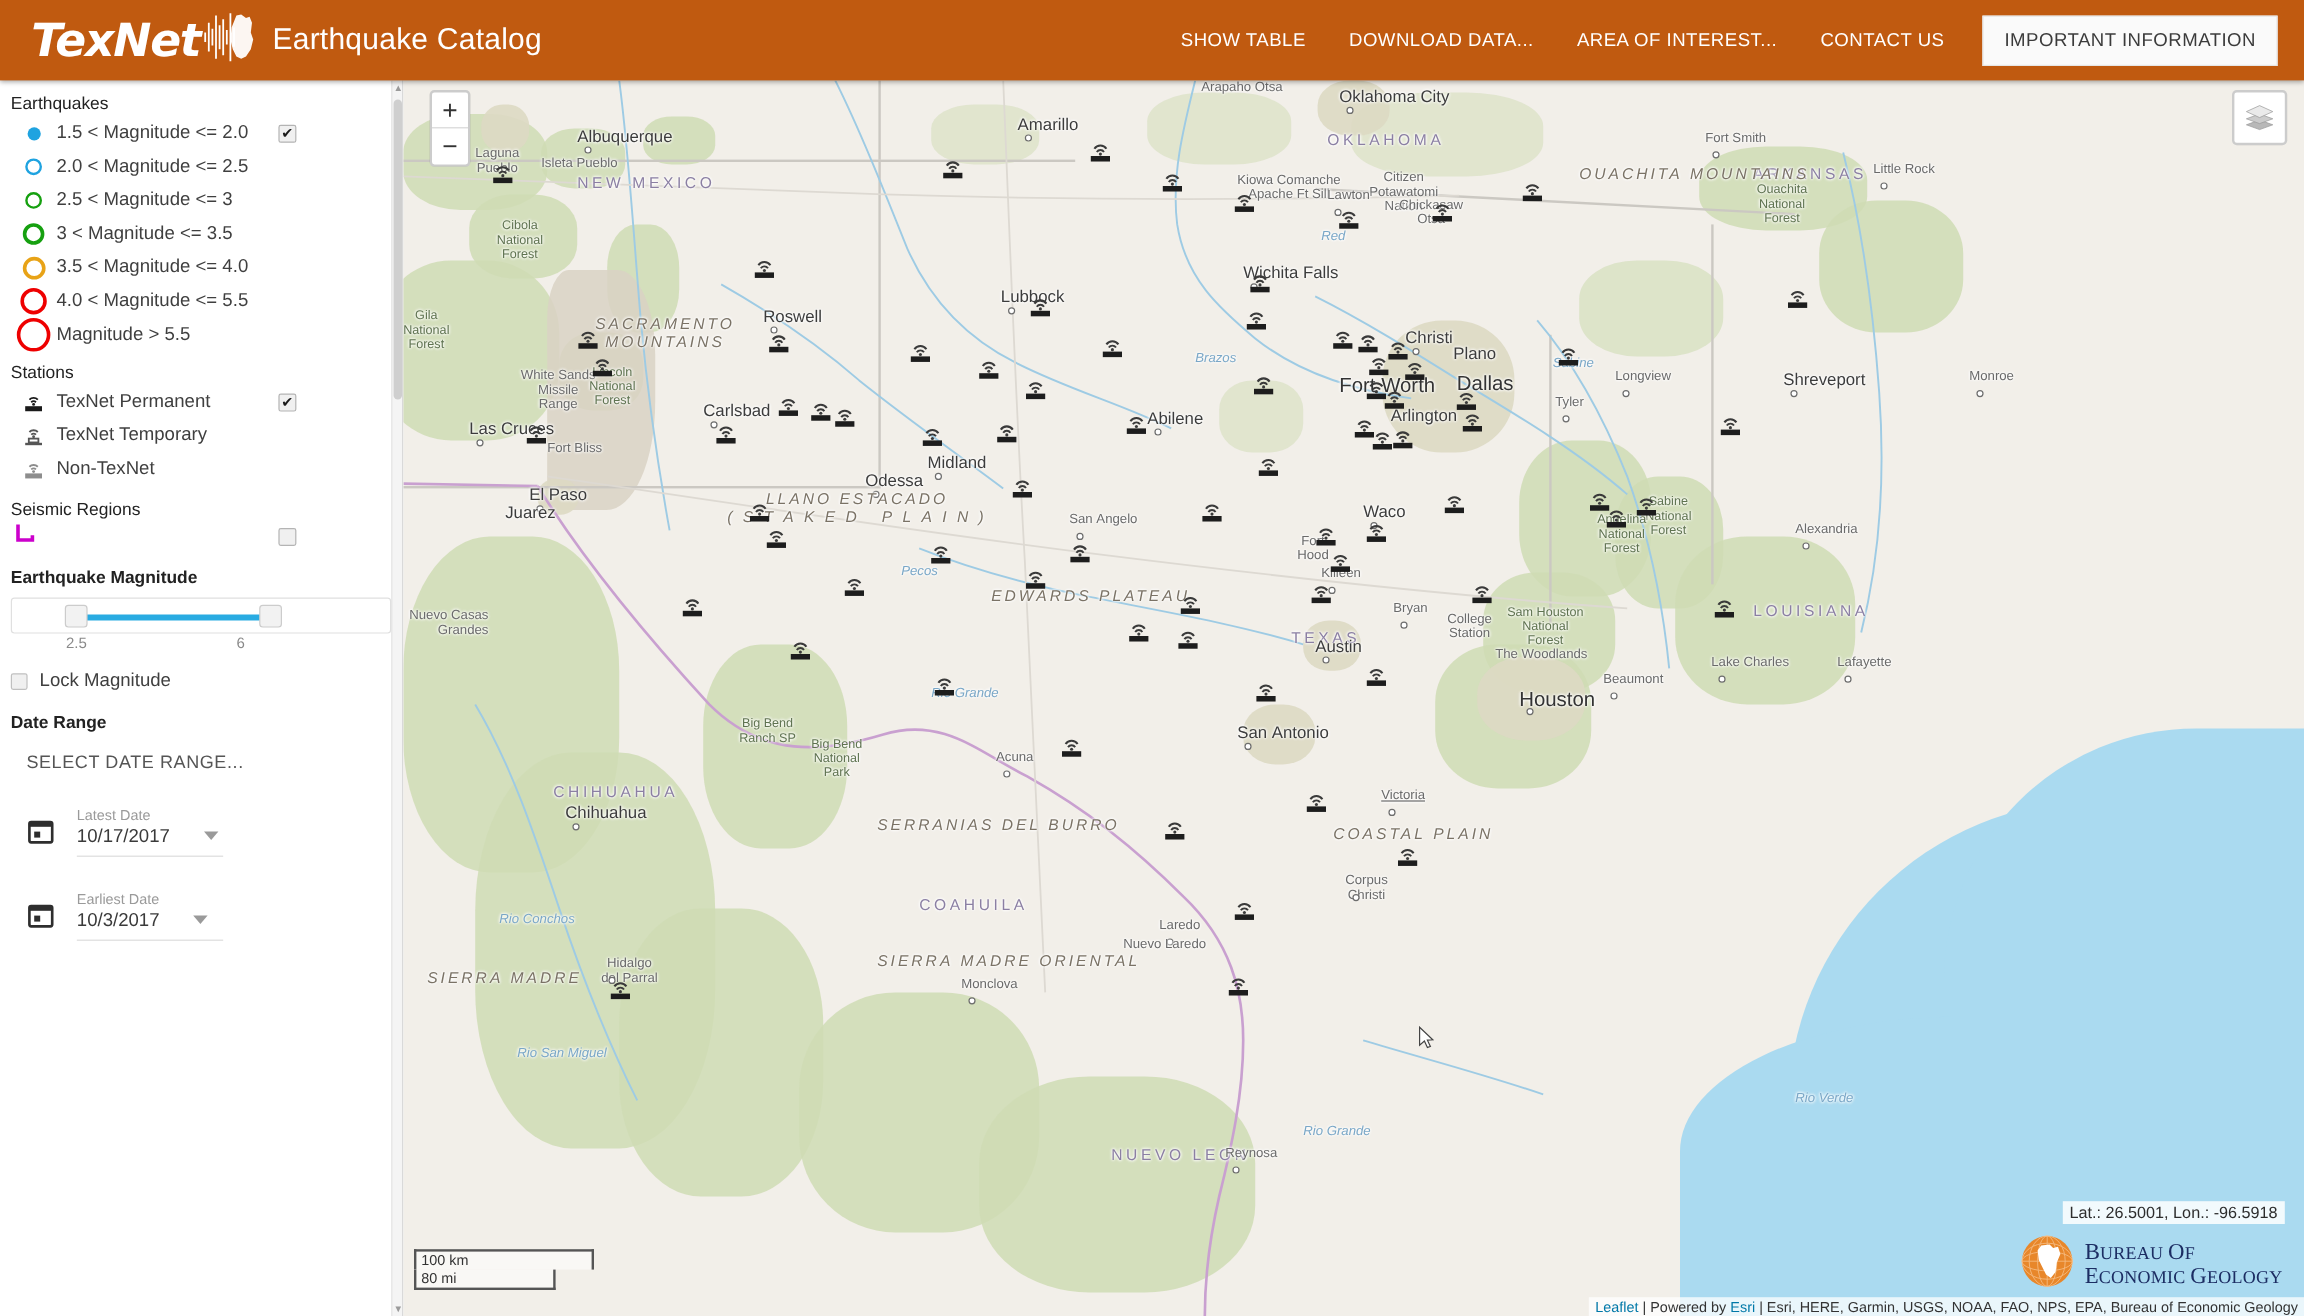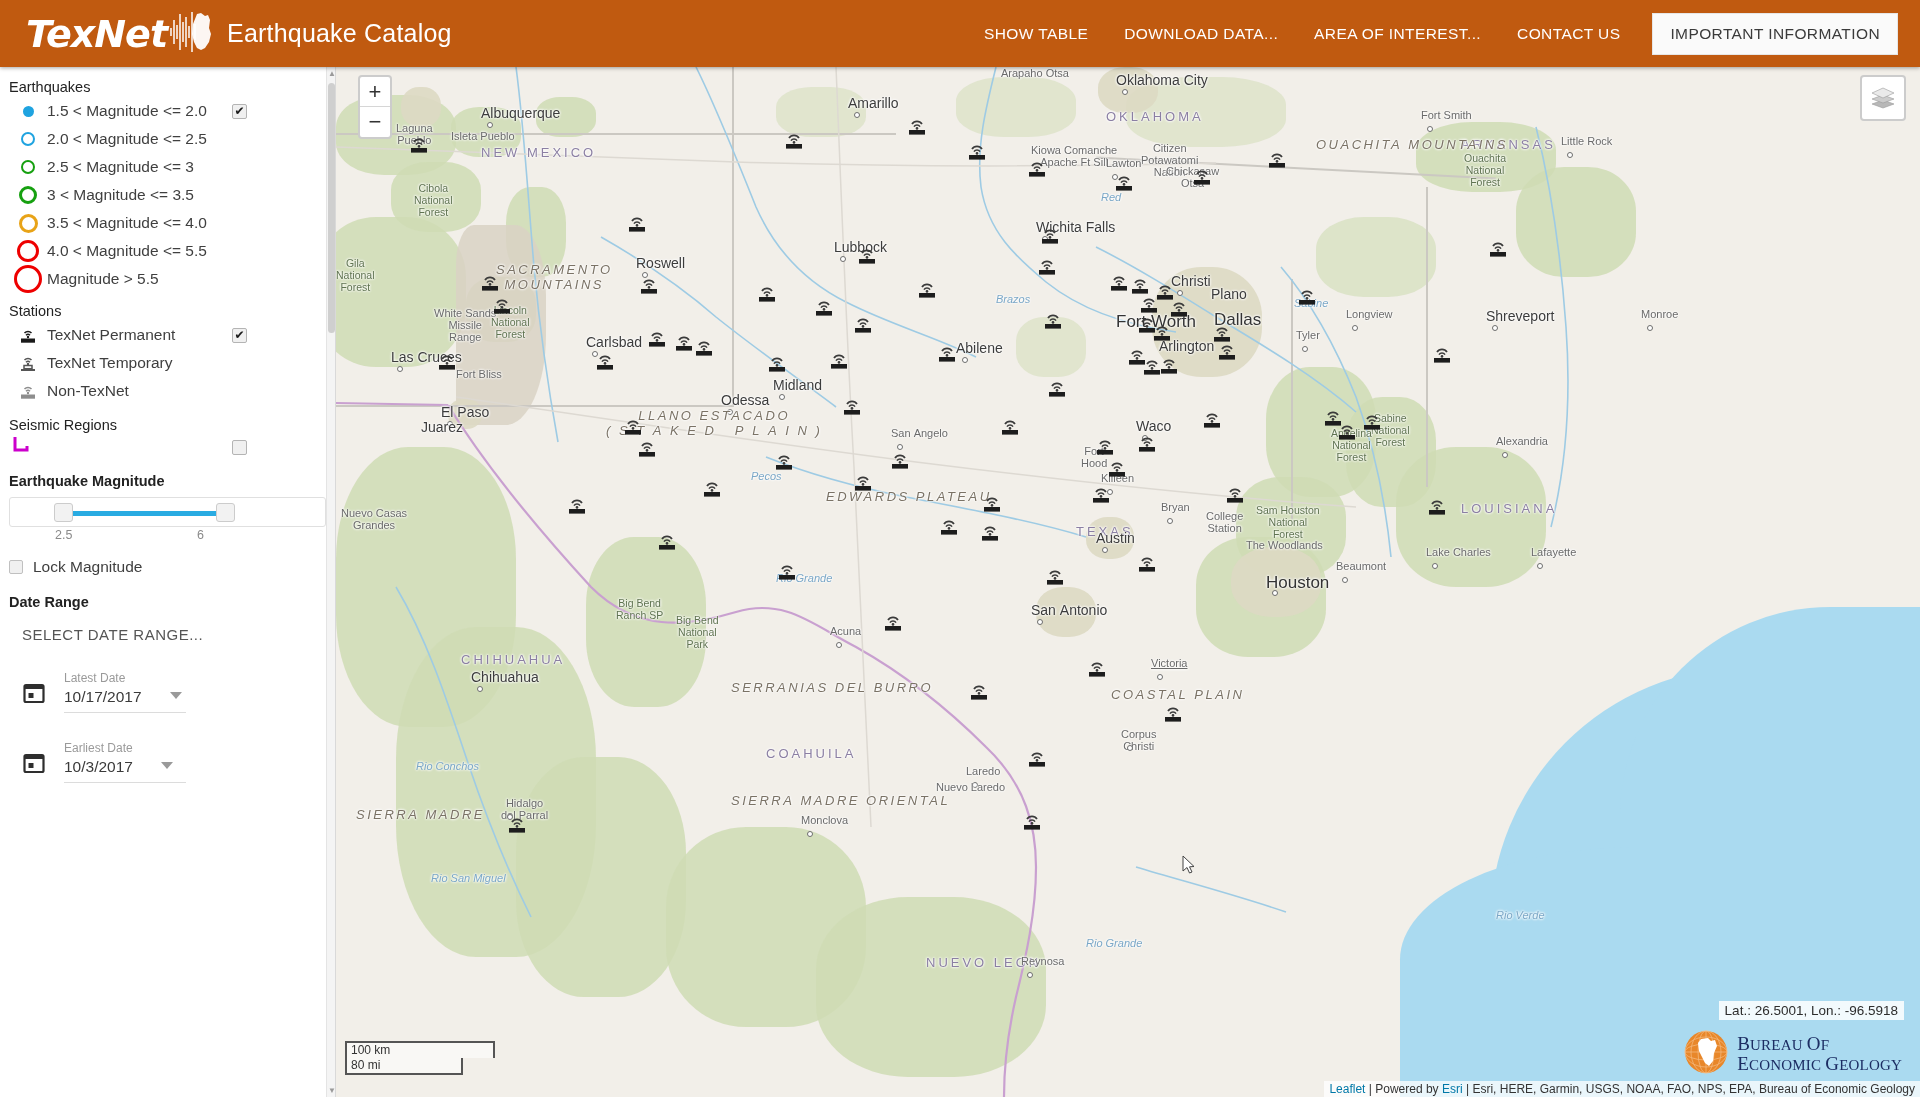--- a/index.html
+++ b/index.html
@@ -572,21 +572,21 @@
           <div class="maplabel lbl-small" style="left: 870px; top: 443px; text-align: center;">College<br>Station</div>
           <div class="maplabel lbl-park" style="left: 920px; top: 437px; text-align: center;">Sam&nbsp;Houston<br>National<br>Forest</div>
           <div class="maplabel lbl-state" style="left: 1125px; top: 434px;">LOUISIANA</div>
           <div class="maplabel lbl-state" style="left: 740px; top: 457px;">TEXAS</div>
           <div class="maplabel lbl-small" style="left: 1090px; top: 479px; text-align: center;">Lake&nbsp;Charles</div>
           <div class="citydot" style="left: 1096px; top: 496px;"></div>
           <div class="maplabel lbl-small" style="left: 1195px; top: 479px; text-align: center;">Lafayette</div>
           <div class="citydot" style="left: 1201px; top: 496px;"></div>
           <div class="maplabel lbl-city" style="left: 760px; top: 463px;">Austin</div>
           <div class="citydot" style="left: 766px; top: 480px;"></div>
-          <div class="maplabel lbl-small" style="left: 5px; top: 440px; text-align: center;">Nuevo&nbsp;Casas<br>Grandes</div>
+          <div class="maplabel lbl-small" style="left: 5px; top: 440px; text-align: right;">Nuevo&nbsp;Casas<br>Grandes</div>
           <div class="maplabel lbl-small" style="left: 910px; top: 472px; text-align: center;">The&nbsp;Woodlands</div>
           <div class="maplabel lbl-bigcity" style="left: 930px; top: 506px;">Houston</div>
           <div class="citydot" style="left: 936px; top: 523px;"></div>
           <div class="maplabel lbl-small" style="left: 1000px; top: 493px; text-align: center;">Beaumont</div>
           <div class="citydot" style="left: 1006px; top: 510px;"></div>
           <div class="maplabel lbl-park" style="left: 280px; top: 530px; text-align: center;">Big&nbsp;Bend<br>Ranch&nbsp;SP</div>
           <div class="maplabel lbl-park" style="left: 340px; top: 547px; text-align: center;">Big&nbsp;Bend<br>National<br>Park</div>
           <div class="maplabel lbl-water" style="left: 440px; top: 505px;">Rio&nbsp;Grande</div>
           <div class="maplabel lbl-city" style="left: 695px; top: 535px;">San&nbsp;Antonio</div>
           <div class="citydot" style="left: 701px; top: 552px;"></div>

